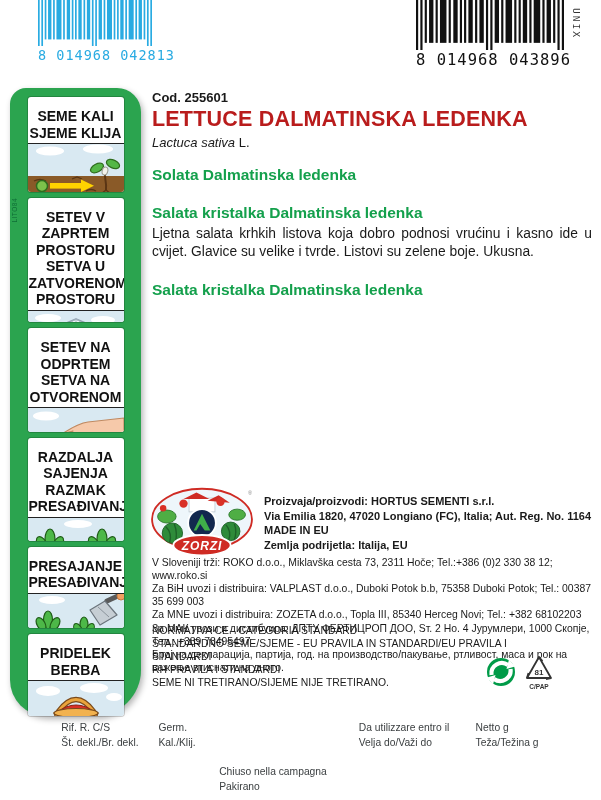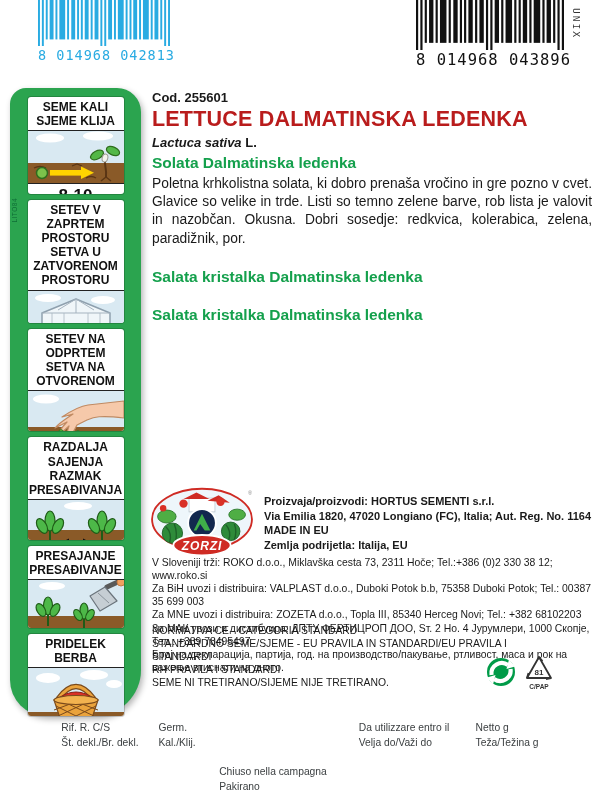--- a/index.html
+++ b/index.html
@@ -3,45 +3,45 @@
 <meta charset="utf-8">
 <style>
   html,body{margin:0;padding:0;background:#fff;}
   .page{position:relative;width:601px;height:800px;background:#fff;overflow:hidden;
         font-family:"Liberation Sans",sans-serif;color:#1a1a1a;}
 
   
   .barcode{position:absolute;top:0;text-align:center;}
   .barcode svg{display:block;width:100%;}
   .bc-num{font-family:"DejaVu Sans Mono",monospace;margin-top:1px;white-space:nowrap;}
-  .bc-left{left:38px;width:132px;}
+  .bc-left{left:38px;width:114px;}
   .bc-left .bc-num{color:#29abe2;font-size:13.5px;letter-spacing:1px;}
   .bc-right{left:416px;width:148px;}
   .bc-right .bc-num{color:#111;font-size:15.5px;letter-spacing:1px;}
   .unix{position:absolute;left:571px;top:8px;writing-mode:vertical-rl;
         font-family:"DejaVu Sans Mono",monospace;font-size:9.5px;letter-spacing:2px;color:#333;}
 
   
   .panel{position:absolute;left:10px;top:88px;width:131px;height:628px;background:#2ba44f;
          border-radius:16px 24px 46px 36px;box-shadow:2px 3px 6px rgba(0,0,0,.3);
          display:flex;flex-direction:column;align-items:center;gap:6px;padding-top:9px;box-sizing:border-box;}
   .print-code{position:absolute;left:1px;top:110px;writing-mode:vertical-rl;transform:rotate(180deg);
          font-size:6.5px;color:#0f6e36;letter-spacing:.5px;}
   .card{width:96px;background:#fff;border-radius:3px;text-align:center;overflow:hidden;
         box-shadow:0 0 0 1px rgba(0,0,0,.18);}
-  .card-title{font-size:12px;font-weight:bold;line-height:1.18;padding:3px 1px 2px;white-space:pre-line;color:#111;}
+  .card-title{font-size:14px;font-weight:bold;line-height:1.18;padding:11px 1px 2px;white-space:pre-line;color:#111;}
   .card-img{display:block;border-top:1px solid #222;border-bottom:1px solid #222;}
   .card-img svg{display:block;}
   .card-caption{font-size:17px;font-weight:bold;padding:2px 0 3px;color:#111;}
 
   
   .main{position:absolute;left:152px;top:90px;width:440px;}
   .code{font-size:13px;font-weight:bold;margin-bottom:2px;}
   .title{font-size:21.5px;font-weight:bold;color:#b91c1c;letter-spacing:.2px;margin-bottom:3px;}
-  .latin{font-size:13px;font-weight:bold;margin-bottom:4px;}
+  .latin{font-size:13px;font-weight:normal;margin-bottom:16px;}
   .latin .it{font-style:italic;}
   .subtitle{font-size:15px;font-weight:bold;color:#14a04c;margin-bottom:14px;}
   .section{margin-bottom:20px;}
   .sec-head{font-size:15.5px;font-weight:bold;color:#14a04c;margin-bottom:3px;}
   .sec-body{font-size:13.8px;line-height:1.32;text-align:justify;}
 
   
   .producer{position:absolute;left:150px;top:486px;display:flex;align-items:flex-start;}
   .producer-text{margin-left:10px;margin-top:8px;font-size:11px;font-weight:bold;line-height:1.32;white-space:pre-line;}
   .distribution{position:absolute;left:152px;top:556px;width:445px;font-size:10.4px;line-height:1.26;white-space:pre-line;}
@@ -257,24 +257,24 @@
   </div>
 
   
   <div class="main">
     <div class="code">Cod. 255601</div>
     <div class="title">LETTUCE DALMATINSKA LEDENKA</div>
     <div class="latin"><span class="it">Lactuca sativa</span><span> L.</span></div>
 
     <div class="section">
       <div class="sec-head">Solata Dalmatinska ledenka</div>
-      <div class="sec-body">Poletna krhkolistna solata, ki dobro prenaša vročino in gre pozno v cvet. Glavice so velike in trde. Listi so temno zelene barve, rob lista je valovit in nazobčan. Okusna. Dobri sosedje: redkvica, kolerabica, zelena, paradižnik, por.</div>
     </div>
     <div class="section">
       <div class="sec-head">Salata kristalka Dalmatinska ledenka</div>
+      <div class="sec-body">Ljetna salata krhkih listova koja dobro podnosi vrućinu i kasno ide u cvijet. Glavice su velike i tvrde. Listovi su zelene boje. Ukusna.</div>
     </div>
     <div class="section">
       <div class="sec-head">Salata kristalka Dalmatinska ledenka</div>
     </div>
   </div>
 
   
   <div class="producer">
     <div>
       <svg viewBox="0 0 112 80" width="104" height="74">

